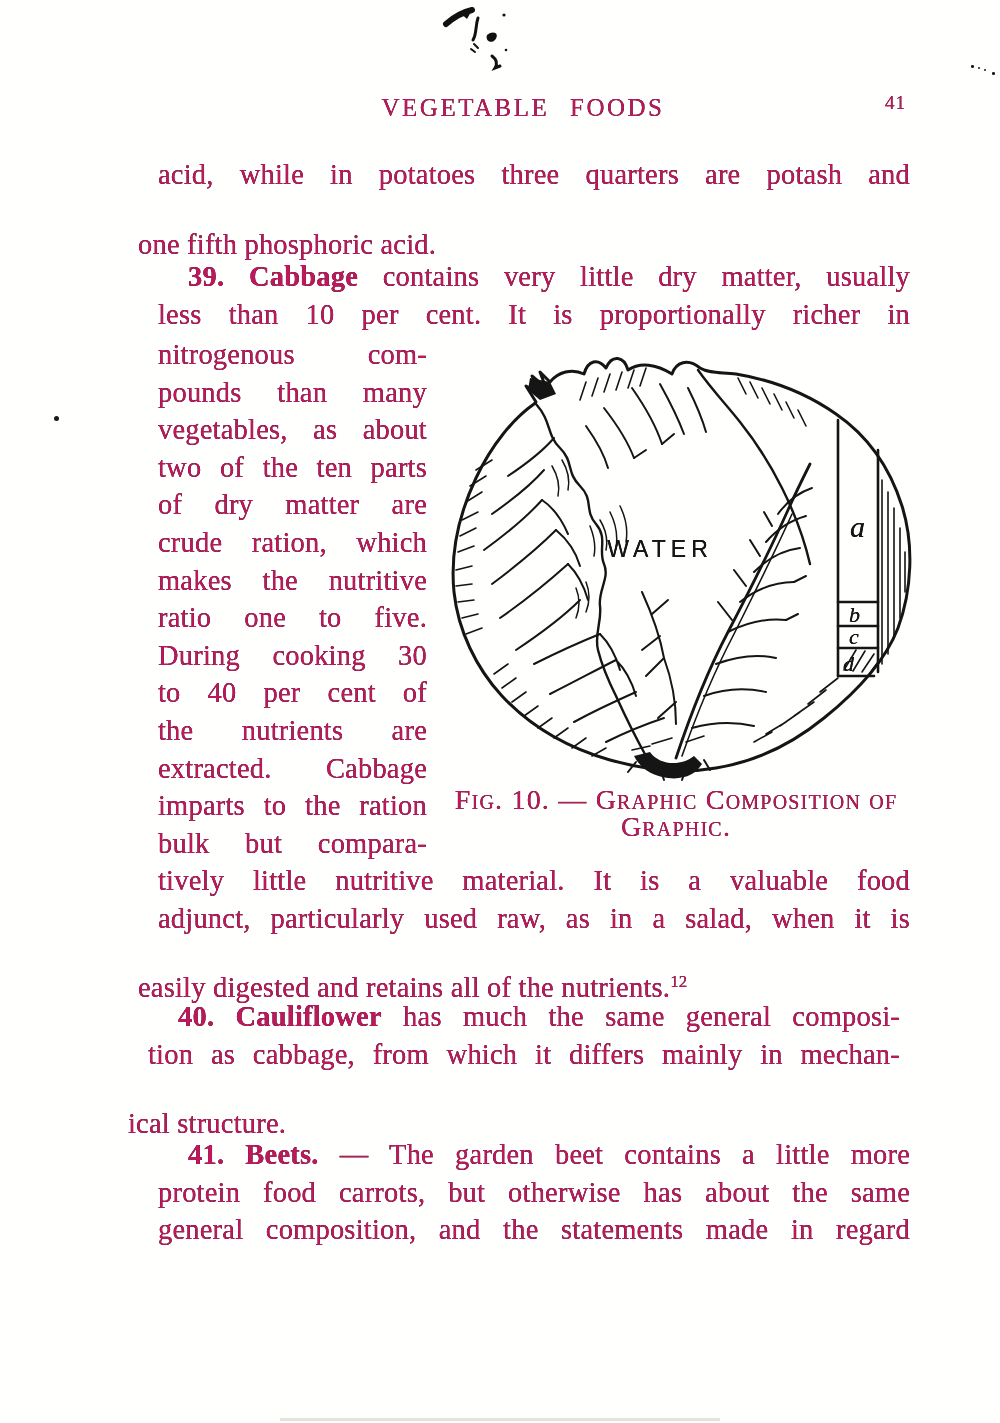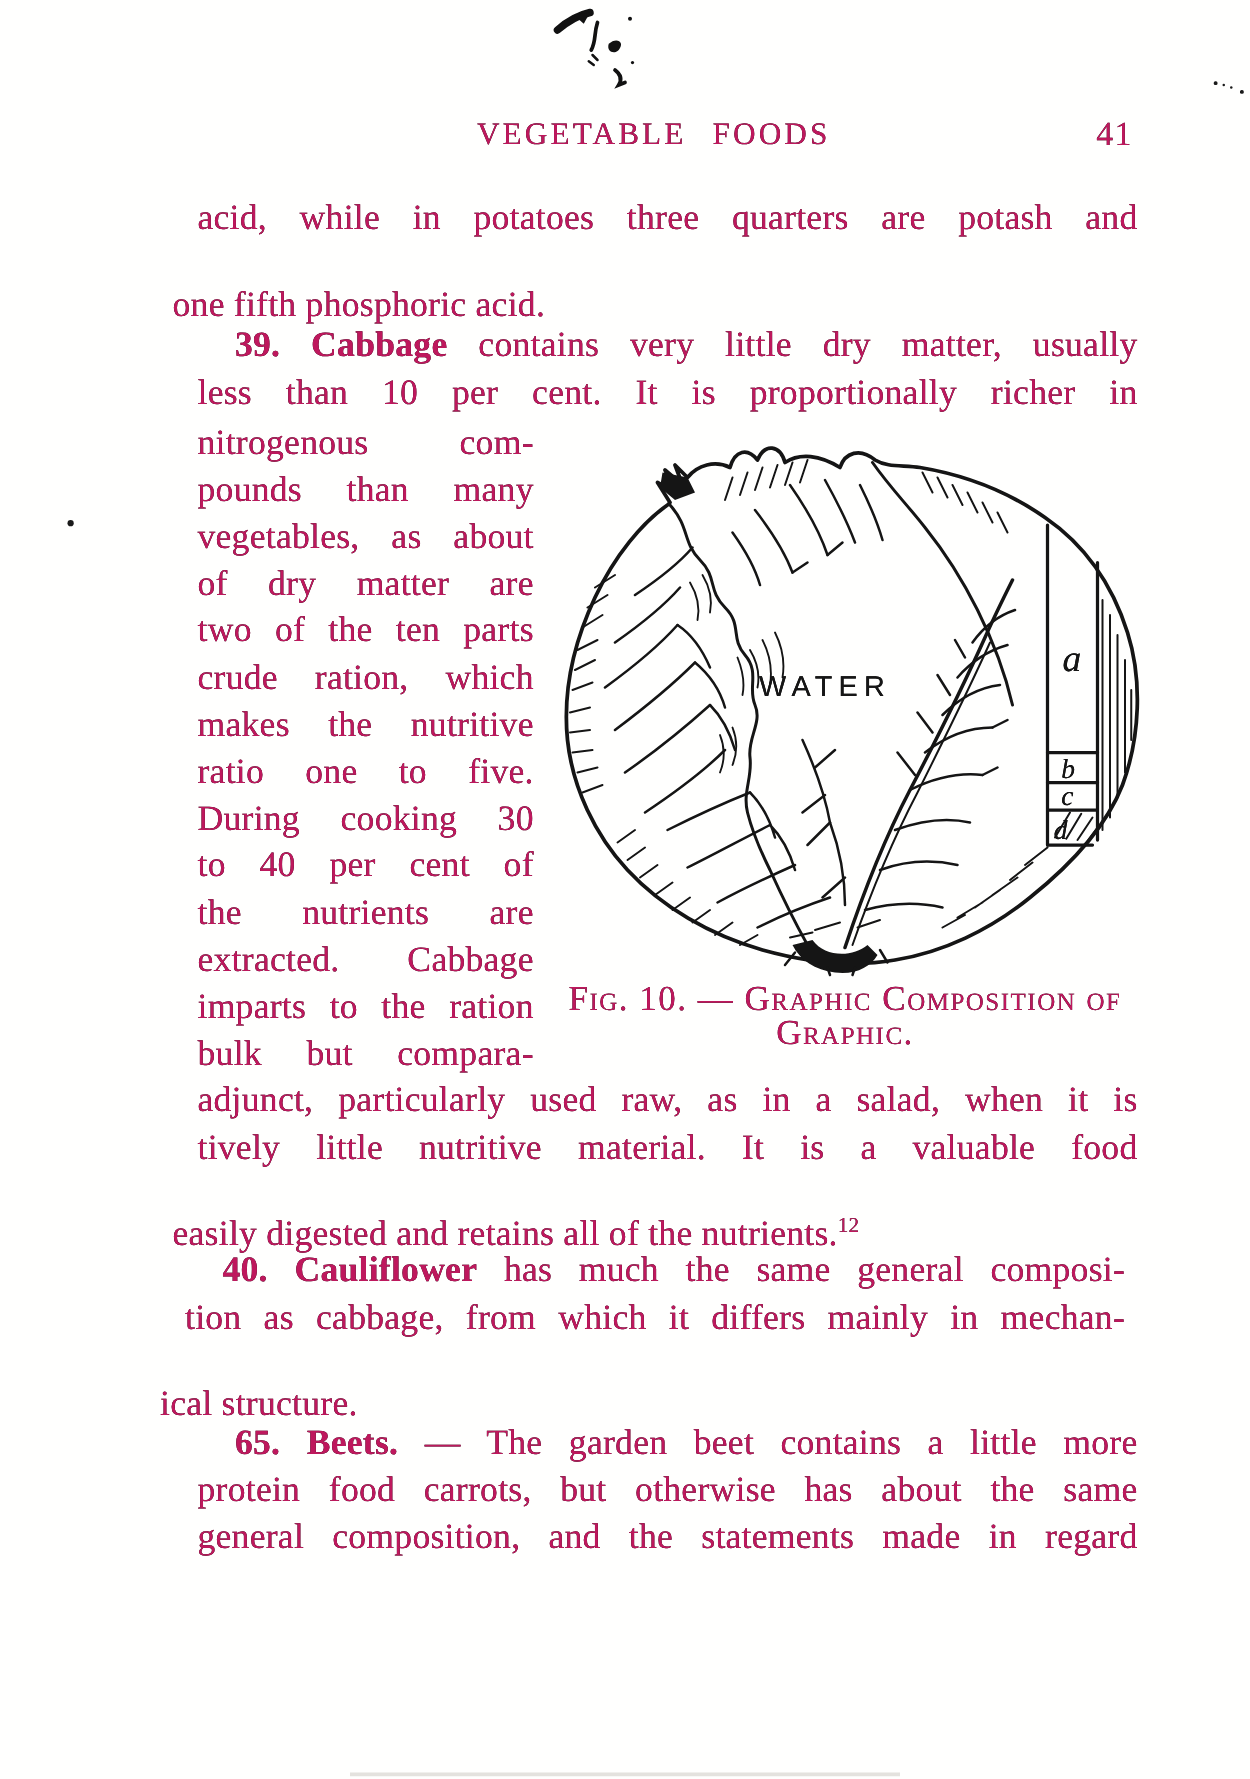--- a/index.html
+++ b/index.html
@@ -12,21 +12,21 @@
     overflow:hidden;
     text-shadow:0 0 .5px #000;
   }
   .abs{position:absolute;}
   
   .header{position:absolute;top:94px;left:138px;width:770px;height:36px;}
   .header .title{
     position:absolute;left:0;right:0;text-align:center;
     font-size:25px;letter-spacing:2.5px;word-spacing:12px;
   }
-  .header .pagenum{position:absolute;right:2px;top:-2px;font-size:27px;letter-spacing:1px;}
+  .header .pagenum{position:absolute;right:2px;top:-2px;font-size:19px;letter-spacing:1px;}
   
   .textblock{position:absolute;font-size:28.5px;letter-spacing:.2px;}
   .line{height:37.6px;line-height:37.6px;white-space:normal;overflow:visible;}
   .jline{text-align:justify;text-align-last:justify;margin-left:20px;}
   .lline{text-align:left;text-align-last:left;margin-top:32px;}
   .lead{font-weight:bold;}
   .indent{display:inline-block;width:30px;}
   sup{font-size:17px;vertical-align:super;line-height:0;}
   
   .figure{position:absolute;left:436px;top:330px;width:480px;}
@@ -80,22 +80,22 @@
     <div>
         <div class="line jline">less than 10 per cent.  It is proportionally richer in</div>
       </div>
   </div>
 
   <div class="textblock" style="left:138px;top:336px;width:289px">
     <div>
         <div class="line jline">nitrogenous com-</div>
         <div class="line jline">pounds than many</div>
         <div class="line jline">vegetables, as about</div>
+        <div class="line jline">two of the ten parts</div>
         <div class="line jline">of dry matter are</div>
-        <div class="line jline">two of the ten parts</div>
         <div class="line jline">crude ration, which</div>
         <div class="line jline">makes the nutritive</div>
         <div class="line jline">ratio one to five.</div>
         <div class="line jline">During cooking 30</div>
         <div class="line jline">to 40 per cent of</div>
         <div class="line jline">the nutrients are</div>
         <div class="line jline">extracted. Cabbage</div>
         <div class="line jline">imparts to the ration</div>
         <div class="line jline">bulk but compara-</div>
       </div>
@@ -201,35 +201,35 @@
       <text x="407" y="341" font-family="Liberation Serif, serif" font-style="italic" font-size="22" fill="#161616">d</text>
     </svg>
     <div class="caption">
       <div>Fig. 10. — Graphic Composition of</div>
       <div>Graphic.</div>
     </div>
   </div>
 
   <div class="textblock" style="left:138px;top:862px;width:772px">
     <div>
+        <div class="line jline">tively little nutritive material.  It is a valuable food</div>
         <div class="line jline">adjunct, particularly used raw, as in a salad, when it is</div>
-        <div class="line jline">tively little nutritive material.  It is a valuable food</div>
       </div>
     <div class="line lline"><span>easily digested and retains all of the nutrients.</span><sup>12</sup></div>
   </div>
 
   <div class="textblock" style="left:128px;top:998px;width:772px">
     <div class="line jline"><span class="indent"></span><b class="lead">40. Cauliflower</b> <span>has much the same general composi-</span></div>
     <div>
         <div class="line jline">tion as cabbage, from which it differs mainly in mechan-</div>
       </div>
     <div class="line lline">ical structure.</div>
   </div>
 
   <div class="textblock" style="left:138px;top:1136px;width:772px">
-    <div class="line jline"><span class="indent"></span><b class="lead">65. Beets.</b> <span>— The garden beet contains a little more</span></div>
+    <div class="line jline"><span class="indent"></span><b class="lead">41. Beets.</b> <span>— The garden beet contains a little more</span></div>
     <div>
         <div class="line jline">protein food carrots, but otherwise has about the same</div>
         <div class="line jline">general composition, and the statements made in regard</div>
       </div>
   </div>
 
 </div>
 
 </body></html>

